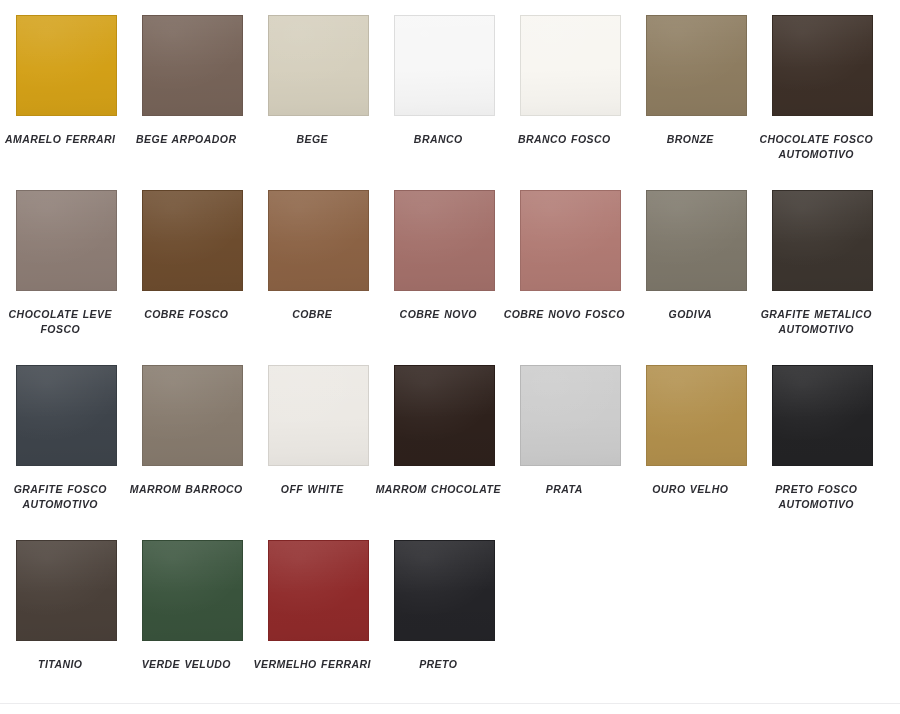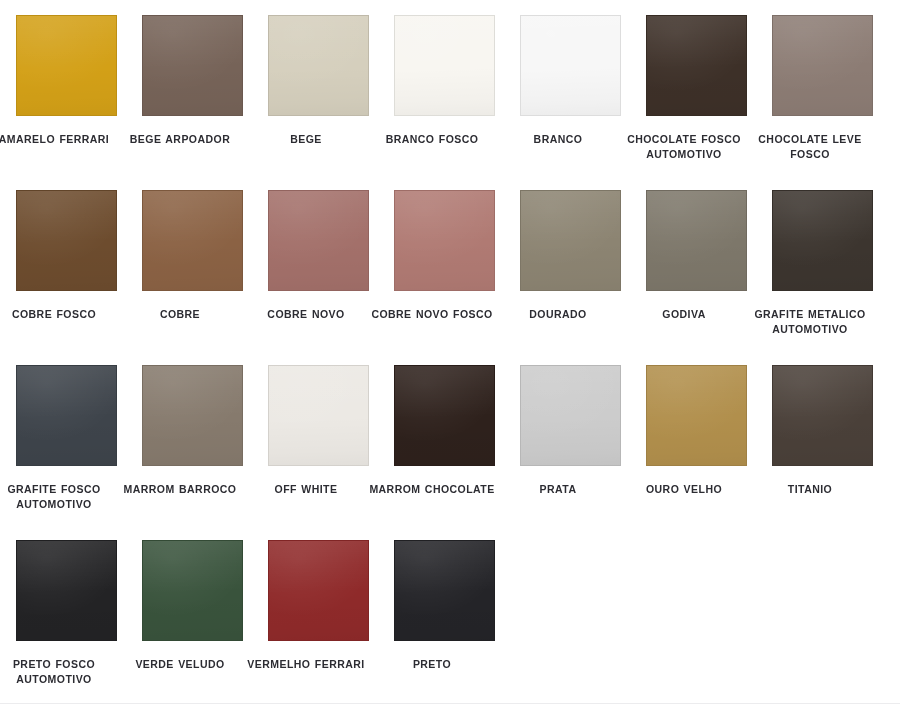--- a/index.html
+++ b/index.html
@@ -33,22 +33,23 @@
     column-gap: 25px;
     row-gap: 0px;
     grid-auto-rows: 175px;
   }
 
   .swatch-cell {
     position: relative;
     width: 101px;
     display: flex;
     flex-direction: column;
-    align-items: flex-end;
+    align-items: center;
     cursor: pointer;
+    font-style: italic;
   }
 
   .swatch-chip {
     width: 101px;
     height: 101px;
     border: 1px solid rgba(0, 0, 0, 0.10);
     position: relative;
     overflow: hidden;
     flex: none;
     background-color: #cccccc;
@@ -109,26 +110,30 @@
       </div>
       <div class="swatch-cell">
         <div class="swatch-chip" style="background-color: rgb(118, 99, 88);"></div>
         <div class="swatch-label">BEGE ARPOADOR</div>
       </div>
       <div class="swatch-cell">
         <div class="swatch-chip" style="background-color: rgb(213, 207, 189);"></div>
         <div class="swatch-label">BEGE</div>
       </div>
       <div class="swatch-cell">
+        <div class="swatch-chip" style="background-color: rgb(247, 247, 247);"></div>
+        <div class="swatch-label">BRANCO</div>
+      </div>
+      <div class="swatch-cell">
         <div class="swatch-chip" style="background-color: rgb(248, 246, 241);"></div>
         <div class="swatch-label">BRANCO FOSCO</div>
       </div>
       <div class="swatch-cell">
-        <div class="swatch-chip" style="background-color: rgb(247, 247, 247);"></div>
-        <div class="swatch-label">BRANCO</div>
+        <div class="swatch-chip" style="background-color: rgb(141, 124, 96);"></div>
+        <div class="swatch-label">BRONZE</div>
       </div>
       <div class="swatch-cell">
         <div class="swatch-chip" style="background-color: rgb(61, 48, 40);"></div>
         <div class="swatch-label">CHOCOLATE FOSCO AUTOMOTIVO</div>
       </div>
       <div class="swatch-cell">
         <div class="swatch-chip" style="background-color: rgb(140, 124, 116);"></div>
         <div class="swatch-label">CHOCOLATE LEVE FOSCO</div>
       </div>
       <div class="swatch-cell">
@@ -141,24 +146,20 @@
       </div>
       <div class="swatch-cell">
         <div class="swatch-chip" style="background-color: rgb(163, 112, 106);"></div>
         <div class="swatch-label">COBRE NOVO</div>
       </div>
       <div class="swatch-cell">
         <div class="swatch-chip" style="background-color: rgb(176, 122, 115);"></div>
         <div class="swatch-label">COBRE NOVO FOSCO</div>
       </div>
       <div class="swatch-cell">
-        <div class="swatch-chip" style="background-color: rgb(140, 132, 114);"></div>
-        <div class="swatch-label">DOURADO</div>
-      </div>
-      <div class="swatch-cell">
         <div class="swatch-chip" style="background-color: rgb(125, 119, 106);"></div>
         <div class="swatch-label">GODIVA</div>
       </div>
       <div class="swatch-cell">
         <div class="swatch-chip" style="background-color: rgb(60, 53, 47);"></div>
         <div class="swatch-label">GRAFITE METALICO AUTOMOTIVO</div>
       </div>
       <div class="swatch-cell">
         <div class="swatch-chip" style="background-color: rgb(62, 68, 75);"></div>
         <div class="swatch-label">GRAFITE FOSCO AUTOMOTIVO</div>
@@ -177,28 +178,28 @@
       </div>
       <div class="swatch-cell">
         <div class="swatch-chip" style="background-color: rgb(204, 204, 204);"></div>
         <div class="swatch-label">PRATA</div>
       </div>
       <div class="swatch-cell">
         <div class="swatch-chip" style="background-color: rgb(177, 143, 76);"></div>
         <div class="swatch-label">OURO VELHO</div>
       </div>
       <div class="swatch-cell">
+        <div class="swatch-chip" style="background-color: rgb(35, 35, 37);"></div>
+        <div class="swatch-label">PRETO FOSCO AUTOMOTIVO</div>
+      </div>
+      <div class="swatch-cell">
         <div class="swatch-chip" style="background-color: rgb(74, 64, 57);"></div>
         <div class="swatch-label">TITANIO</div>
       </div>
       <div class="swatch-cell">
-        <div class="swatch-chip" style="background-color: rgb(35, 35, 37);"></div>
-        <div class="swatch-label">PRETO FOSCO AUTOMOTIVO</div>
-      </div>
-      <div class="swatch-cell">
         <div class="swatch-chip" style="background-color: rgb(57, 83, 60);"></div>
         <div class="swatch-label">VERDE VELUDO</div>
       </div>
       <div class="swatch-cell">
         <div class="swatch-chip" style="background-color: rgb(143, 42, 42);"></div>
         <div class="swatch-label">VERMELHO FERRARI</div>
       </div>
       <div class="swatch-cell">
         <div class="swatch-chip" style="background-color: rgb(36, 36, 40);"></div>
         <div class="swatch-label">PRETO</div>

